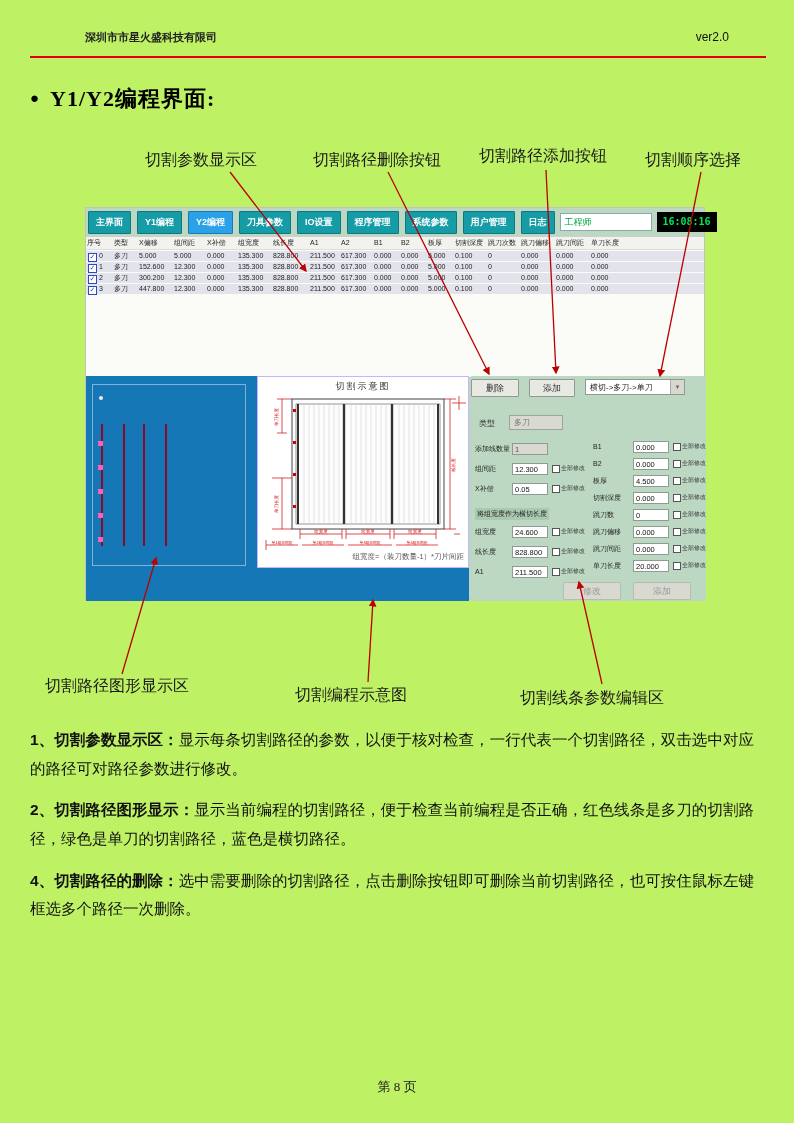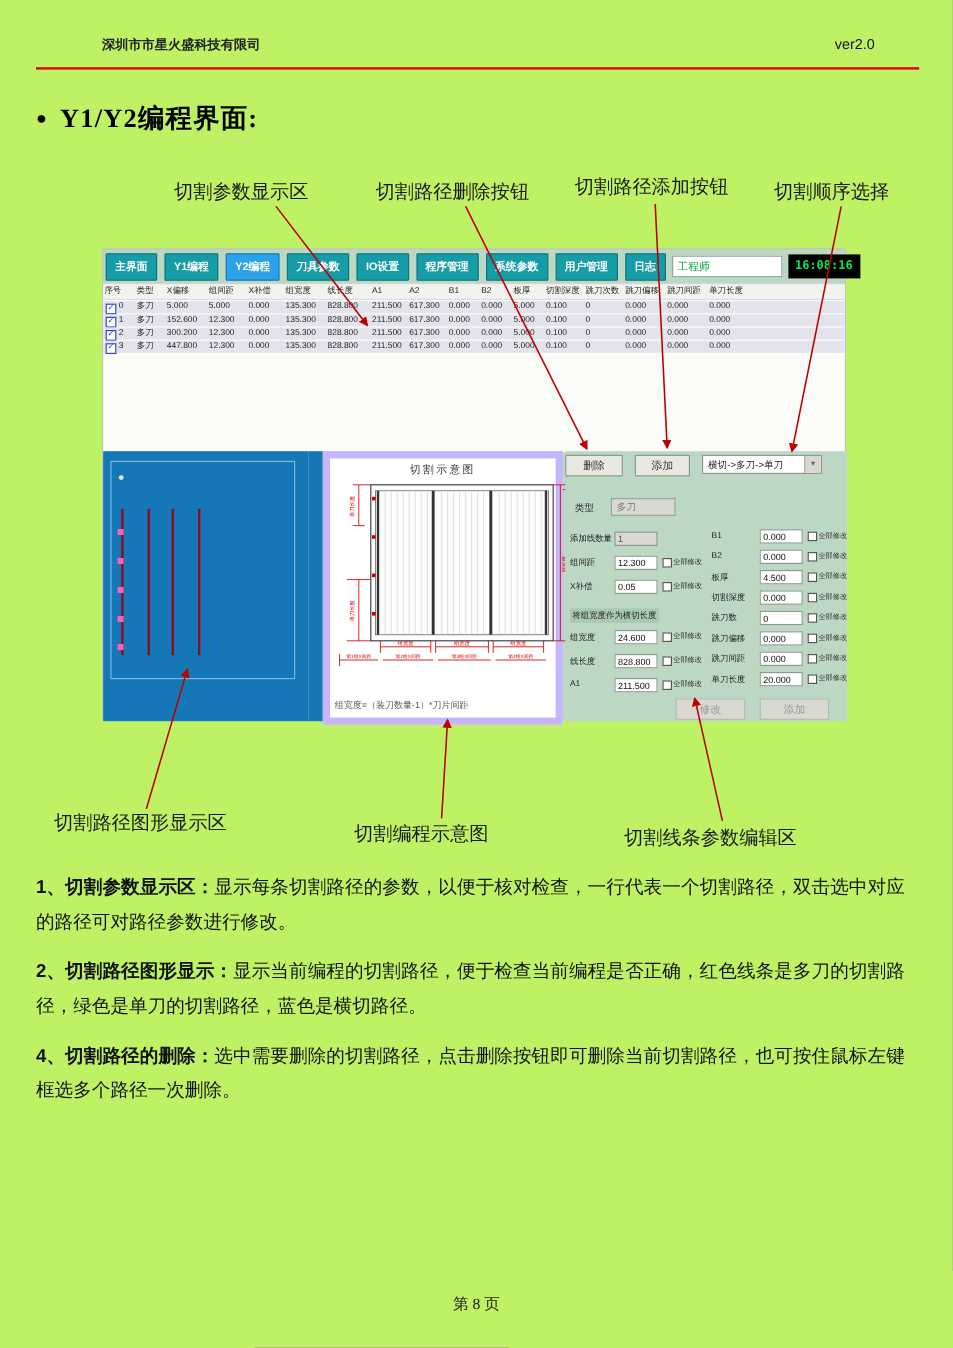--- a/index.html
+++ b/index.html
@@ -40,23 +40,23 @@
          color:#2b48c8;font-size:7px;line-height:6px;text-align:center;margin:0 2px 0 1px;vertical-align:-1px;}
   
   .lower{position:absolute;left:0;top:168px;right:0;bottom:0;}
   .graphic{position:absolute;left:0;top:0;width:171px;height:225px;background:#1577b5;overflow:hidden;}
   .graphic .sheet{position:absolute;left:6px;top:8px;width:152px;height:180px;border:1px solid #7fb3d9;}
   .cutline{position:absolute;top:48px;width:2px;height:122px;background:#8b0a28;}
   .dotline{position:absolute;top:46px;width:5px;height:126px;left:12px;
            background:repeating-linear-gradient(to bottom,transparent 0 19px,#ff5fb0 19px 24px);}
   .startdot{position:absolute;left:13px;top:20px;width:4px;height:4px;background:#efe9ef;border-radius:50%;}
   .mid{position:absolute;left:171px;top:0;width:212px;height:225px;background:#1577b5;}
-  .mid-inner{position:absolute;left:12px;top:0;right:0;height:228px;background:#fff;border:6px solid #c4b5fd;box-sizing:border-box;}
+  .mid-inner{position:absolute;left:0;top:0;right:0;height:192px;background:#fff;border:1px solid #c4b5fd;box-sizing:border-box;}
   .mid-title{position:absolute;left:0;right:0;top:3px;text-align:center;font-size:9px;color:#333;letter-spacing:2px;}
-  .formula{position:absolute;left:4px;right:4px;bottom:3px;height:14px;text-align:left;
+  .formula{position:absolute;left:4px;right:4px;bottom:3px;height:14px;text-align:right;
            font-size:7.5px;color:#555;line-height:14px;margin-top:24px;}
   
   .editor{position:absolute;left:385px;top:0;width:235px;height:225px;background:#bcd8c2;box-sizing:border-box;}
   .uibtn{position:absolute;height:16px;background:#e9e9e4;border:1px solid #8f9a92;border-radius:1px;
          font-size:9px;color:#333;text-align:center;line-height:16px;cursor:pointer;}
   .tb-delete{left:0px;top:3px;width:46px;}
   .tb-add{left:58px;top:3px;width:44px;}
   .tb-select{position:absolute;left:114px;top:3px;width:100px;height:16px;background:#fff;
              border:1px solid #8f9a92;font-size:8px;color:#222;line-height:15px;padding-left:4px;
              box-sizing:border-box;cursor:pointer;}

